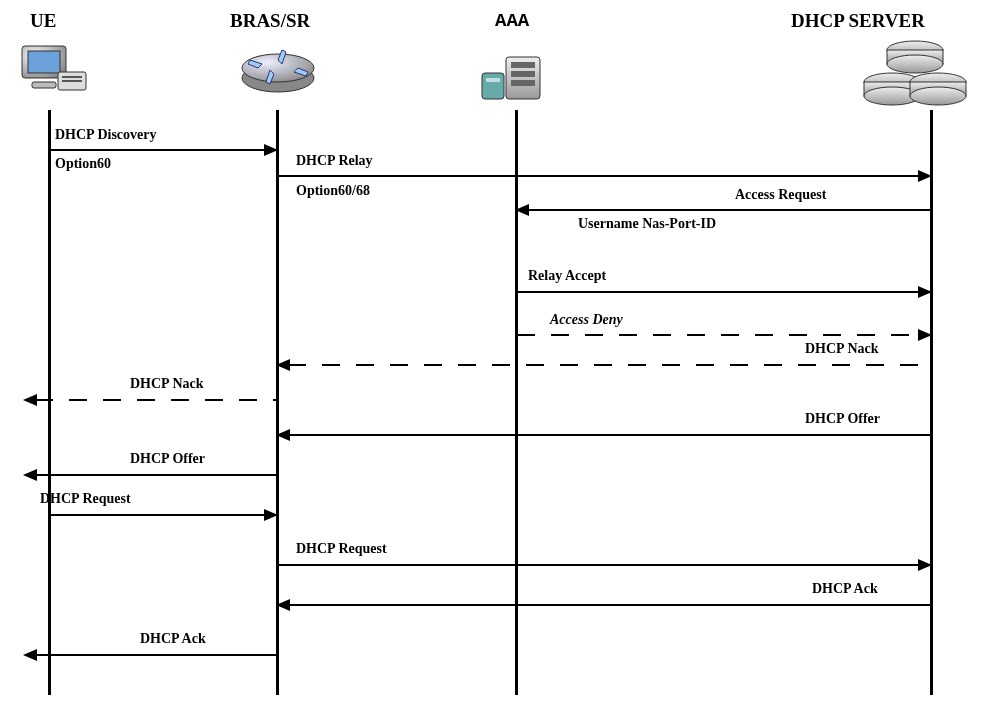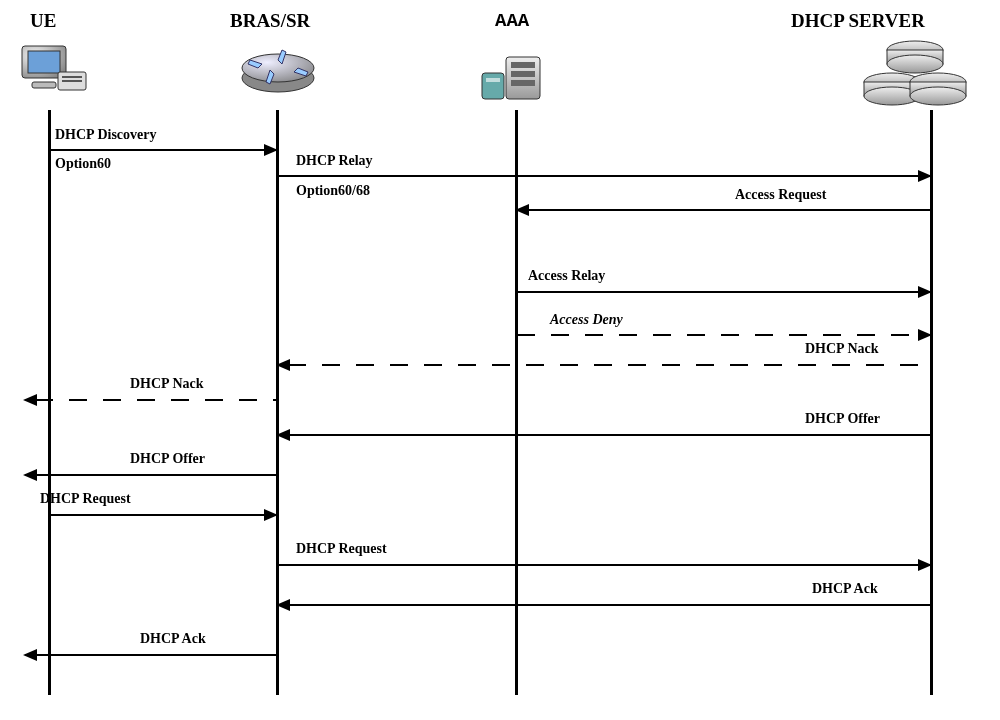--- a/index.html
+++ b/index.html
@@ -171,26 +171,27 @@
       <div class="head"></div>
   </div>
   <div class="msg-label" style="left:296px; top:153px;">DHCP Relay</div>
   <div class="msg-label" style="left:296px; top:183px;">Option60/68</div>
 
   <div class="arrow left" style="left:517px; width:413px; top:210px;">
     <div class="line"></div>
       <div class="head"></div>
   </div>
   <div class="msg-label" style="left:735px; top:187px;">Access Request</div>
+  <div class="msg-label" style="left:578px; top:216px;">Username Nas-Port-ID</div>
 
   <div class="arrow right" style="left:517px; width:413px; top:292px;">
     <div class="line"></div>
       <div class="head"></div>
   </div>
-  <div class="msg-label" style="left:528px; top:268px;">Access Relay</div>
+  <div class="msg-label" style="left:528px; top:268px;">Relay Accept</div>
 
   <div class="arrow right" style="left:517px; width:413px; top:335px;">
     <div class="dashed-line" style="left:0; right:10px; top:-1px;"></div>
       <div class="head"></div>
   </div>
   <div class="msg-label" style="left:550px; top:312px;font-style:italic;">Access Deny</div>
 
   <div class="arrow left" style="left:278px; width:652px; top:365px;">
     <div class="dashed-line" style="left:10px; right:0; top:-1px;"></div>
       <div class="head"></div>

